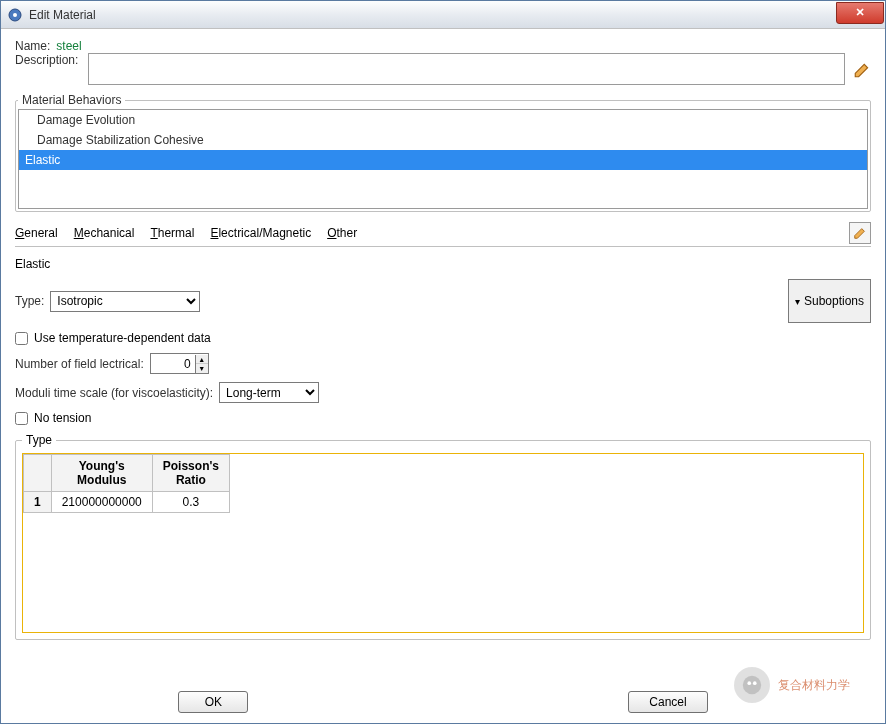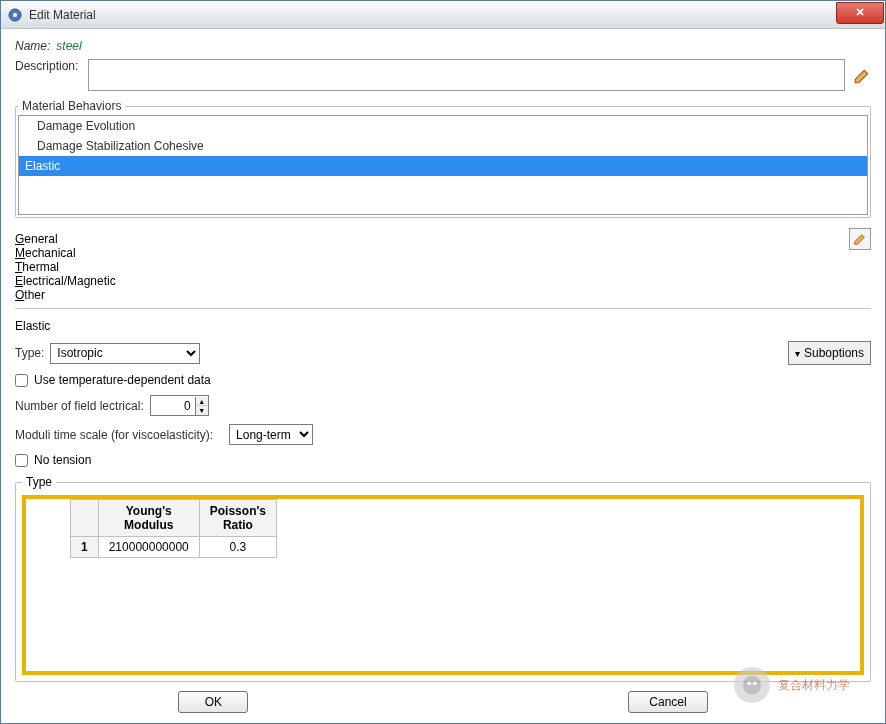--- a/index.html
+++ b/index.html
@@ -5,21 +5,21 @@
 * { box-sizing: border-box; font-family: "Segoe UI", Tahoma, sans-serif; font-size: 12px; }
 body { margin: 0; background: #e8e8e8; }
 .window { width: 886px; height: 724px; background: #fff; border: 1px solid #5a7aa0; position: relative; box-shadow: 0 4px 20px rgba(0,0,0,0.3); }
 .titlebar { height: 28px; background: linear-gradient(#fdfefe, #e8ecf1 50%, #d8dee6); border-bottom: 1px solid #c0c0c0; display: flex; align-items: center; padding: 0 0 0 6px; }
 .titlebar-icon { width: 16px; height: 16px; margin-right: 6px; display: inline-block; }
 .titlebar-icon svg { width:16px; height:16px; }
 .titlebar-title { flex: 1; color: #333; }
 .close-btn { width: 48px; height: 22px; background: linear-gradient(#e67a6f, #cf3b2c); border: 1px solid #8b2a1f; border-radius: 0 0 3px 3px; display: flex; align-items: center; justify-content: center; margin-top:-4px; margin-right:1px; cursor: pointer; }
 .close-btn span { color: #fff; font-weight: bold; font-size: 11px; }
 .content { padding: 10px 14px 0 14px; }
-.row { display: flex; align-items: center; margin-bottom: 6px; font-style: italic; }
+.row { display: flex; align-items: center; margin-bottom: 0; }
 .lbl { margin-right: 6px; color: #333; }
 .name-val { color: #15803d; }
 .desc-row { display: flex; align-items: flex-start; margin-bottom: 8px; }
 .desc-input { flex: 1; height: 32px; border: 1px solid #9a9a9a; background: #fff; margin-left: 4px; margin-right:8px; }
 .pencil-icon { width: 18px; height: 18px; margin-top: 8px; }
 fieldset.behaviors { border: 1px solid #c0c0c0; border-radius: 2px; padding: 2px; margin: 0 0 6px 0; }
 fieldset.behaviors legend { padding: 0 4px; color: #333; }
 .behavior-list { border: 1px solid #9a9a9a; background: #fff; height: 100px; overflow: auto; }
 .behavior-item { padding: 3px 6px; color: #333; cursor: default; }
 .behavior-item.child { padding-left: 18px; }
@@ -30,25 +30,25 @@
 .menu-edit-btn { position: absolute; right: 0; top: 0; width: 22px; height: 22px; border: 1px solid #9a9a9a; background: #f5f5f5; display:flex; align-items:center; justify-content:center; cursor:pointer; }
 .section-title { padding: 10px 0 8px 0; }
 .form-row { display: flex; align-items: center; margin-bottom: 8px; }
 select { border: 1px solid #7a7a7a; background: #fff; height: 21px; font-size: 12px; padding: 0 2px; }
 input[type=checkbox] { margin: 0 6px 0 0; width:13px; height:13px; }
 .spinner { display:flex; align-items:center; border:1px solid #7a7a7a; height:21px; }
 .spinner input { border:none; width: 44px; text-align:right; padding-right:4px; height:19px; outline:none; }
 .spinner .spins { width:13px; display:flex; flex-direction:column; border-left:1px solid #7a7a7a;}
 .spinner .spins div { height:9px; font-size:7px; line-height:9px; text-align:center; background:#efefef; border-bottom:1px solid #ccc; cursor:pointer;}
 .spinner .spins div:last-child{border-bottom:none;}
-.subopt-btn { border:1px solid #7a7a7a; background:#f0f0f0; padding:4px 6px; cursor:pointer; display:flex; align-items:center; }
+.subopt-btn { border:1px solid #7a7a7a; background:#f0f0f0; padding:14px 6px; cursor:pointer; display:flex; align-items:center; }
 .subopt-btn::before { content:"▾"; margin-right:4px; font-size:10px;}
 fieldset.data { border: 1px solid #c0c0c0; border-radius: 2px; padding: 6px; margin: 6px 0 10px 0; }
 fieldset.data legend { padding: 0 4px; }
-.table-wrap { background:#fff; border:4px solid #eab308; height: 180px; overflow:auto;padding-left:44px;}
+.table-wrap { background:#fff; border:1px solid #eab308; height: 180px; overflow:auto;}
 table { border-collapse: collapse; }
 th { background: #f3f3f3; border: 1px solid #c0c0c0; padding: 4px 10px; font-weight: bold; text-align: center; }
 td { border: 1px solid #c0c0c0; padding: 3px 10px; text-align: center; background:#fff;}
 td.row-hdr { background:#f3f3f3; font-weight:bold; width:26px;}
 .footer { position:absolute; bottom:10px; left:0; right:0; display:flex; justify-content:center; gap: 380px;}
 .btn { border:1px solid #707070; background:linear-gradient(#fdfdfd,#e6e6e6); padding: 3px 20px; border-radius:3px; cursor:pointer; min-width:70px; text-align:center;}
 .watermark { position:absolute; right:35px; bottom:20px; opacity:0.6; display:flex; align-items:center; font-size:20px; color:#c2410c; pointer-events:none;}
 .watermark .wm-icon { width:36px;height:36px;border-radius:50%;background:#ccc;margin-right:8px;display:flex;align-items:center;justify-content:center;}
 </style>
 </head>
@@ -87,21 +87,21 @@
     <fieldset class="behaviors">
       <legend>Material Behaviors</legend>
       <div class="behavior-list" id="beh-list">
           <div class="behavior-item child">Damage Evolution</div>
           <div class="behavior-item child">Damage Stabilization Cohesive</div>
           <div class="behavior-item selected">Elastic</div>
         </div>
     </fieldset>
 
     <div class="menubar">
-      <div id="menus" style="display: flex; flex-direction: column;">
+      <div id="menus" style="display: flex;">
           <span class="menu-item"><span class="ul">G</span>eneral</span>
           <span class="menu-item"><span class="ul">M</span>echanical</span>
           <span class="menu-item"><span class="ul">T</span>hermal</span>
           <span class="menu-item"><span class="ul">E</span>lectrical/Magnetic</span>
           <span class="menu-item"><span class="ul">O</span>ther</span>
         </div>
       <div class="menu-edit-btn">
         <svg viewBox="0 0 16 16" width="14" height="14">
             <path d="M2 11 L10 3 L13 6 L5 14 L2 14 Z" fill="#f0b050" stroke="#a06010"></path>
           </svg>
@@ -133,21 +133,21 @@
         <input value="0" style="">
         <div class="spins">
             <div>▲</div>
             <div>▼</div>
           </div>
       </div>
     </div>
 
     <div class="form-row">
       <span class="lbl">Moduli time scale (for viscoelasticity):</span>
-      <select style="width:84px;margin-left:10px;">
+      <select style="width:100px;">
         <option>Long-term</option>
       </select>
     </div>
 
 
     <div class="form-row">
       <input type="checkbox" style="">
       <span>No tension</span>
     </div>
 

